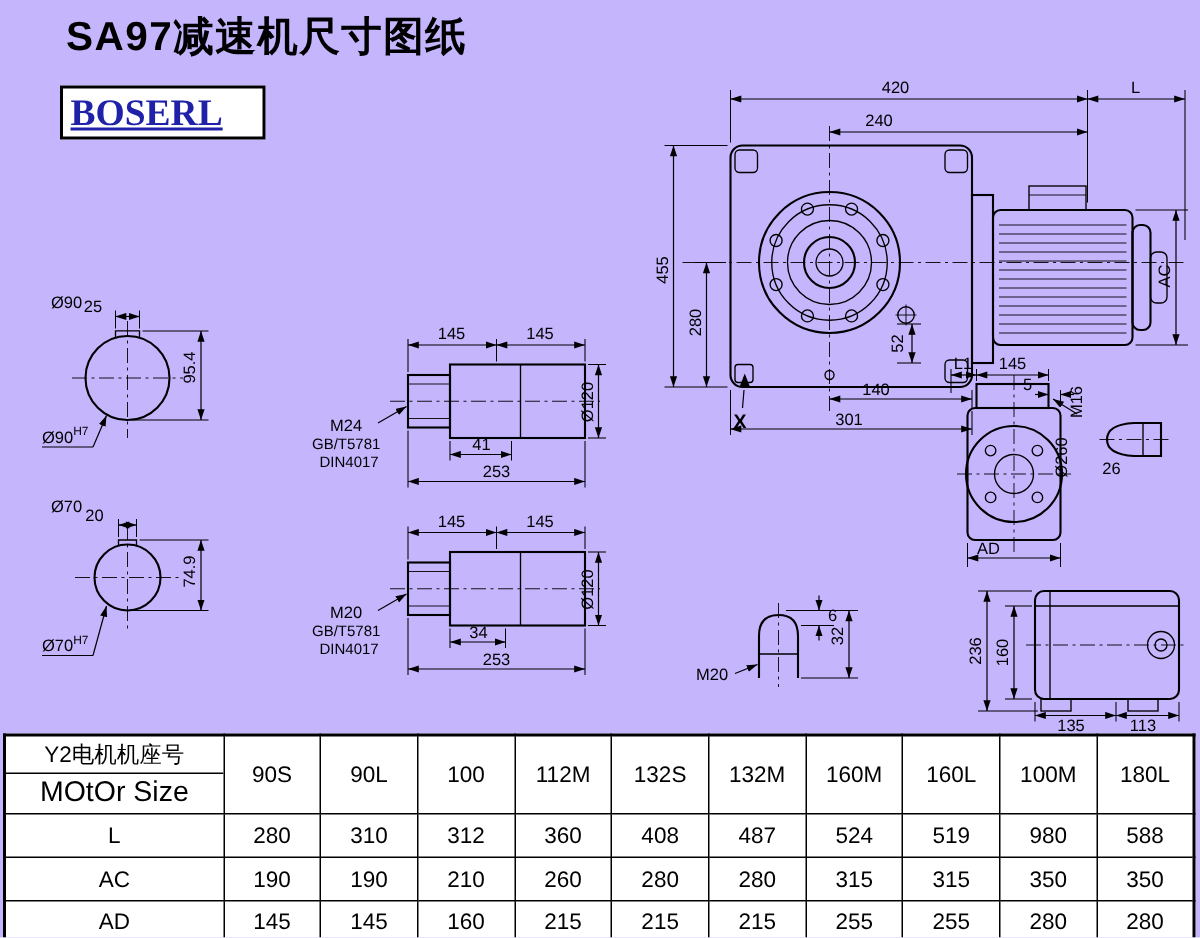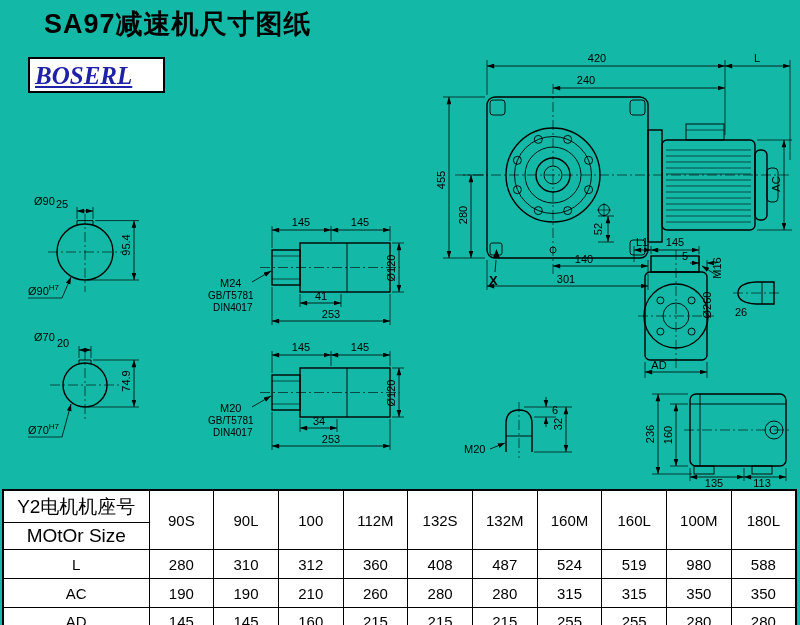--- a/index.html
+++ b/index.html
@@ -1,39 +1,39 @@
 <!DOCTYPE html>
 <html><head>
 <meta charset="utf-8">
 <style>
   html,body{margin:0;padding:0;background:#fff;}
-  .screen{position:relative;width:800px;height:625px;background:#14b8a6;overflow:hidden;
+  .screen{position:relative;width:800px;height:625px;background:#c4b5fd;overflow:hidden;
           font-family:"Liberation Sans",sans-serif;color:#000;}
   .title{position:absolute;left:44px;top:6px;font-size:27px;font-weight:bold;letter-spacing:1px;}
-  .logo-box{position:absolute;left:28px;top:57px;width:128px;height:32px;border:2px solid #000;
-            display:flex;align-items:center;padding-left:5px;box-sizing:content-box;background:#fff;font-style:italic;}
+  .logo-box{position:absolute;left:40px;top:57px;width:128px;height:32px;border:2px solid #000;
+            display:flex;align-items:center;padding-left:5px;box-sizing:content-box;background:#fff;}
   .logo-text{font-family:"Liberation Serif",serif;font-weight:bold;font-size:25px;color:#1f22a8;
              text-decoration:underline;line-height:1;}
   svg text{font-family:"Liberation Sans",sans-serif;font-size:11px;fill:#000;}
   .t10{font-size:10px;}
   .tX{font-size:13px;font-weight:bold;}
   .sup{font-size:8px;}
   .out{stroke:#000;stroke-width:1.4;fill:none;}
   .out2{stroke:#000;stroke-width:0.9;fill:none;}
   .fin{stroke:#000;stroke-width:0.6;fill:none;}
   .ext{stroke:#000;stroke-width:0.7;fill:none;}
   .dim-line{stroke:#000;stroke-width:0.8;fill:none;}
   .cl{stroke:#000;stroke-width:0.6;fill:none;stroke-dasharray:10 3 2 3;}
   .dim-table{position:absolute;left:2px;top:489px;width:795px;border-collapse:collapse;
              table-layout:fixed;border:2px solid #000;background:#fff;}
   .dim-table th,.dim-table td{border:1px solid #000;text-align:center;font-size:15px;
              font-weight:normal;padding:0;overflow:hidden;}
   .dim-table tr{height:29px;}
   .dim-table tr.hdr{height:47px;}
-  .h1{display:block;border-bottom:1px solid #000;padding:3px 0 2px 0;font-size:19px;}
+  .h1{display:block;border-bottom:1px solid #000;padding:3px 0 2px 0;font-size:15px;}
   .h2{display:block;padding:2px 0;font-size:19px;}
 </style>
 </head>
 <body>
 
 <div class="screen">
 
   <div class="title">SA97减速机尺寸图纸</div>
   <div class="logo-box">
     <span class="logo-text">BOSERL</span>

